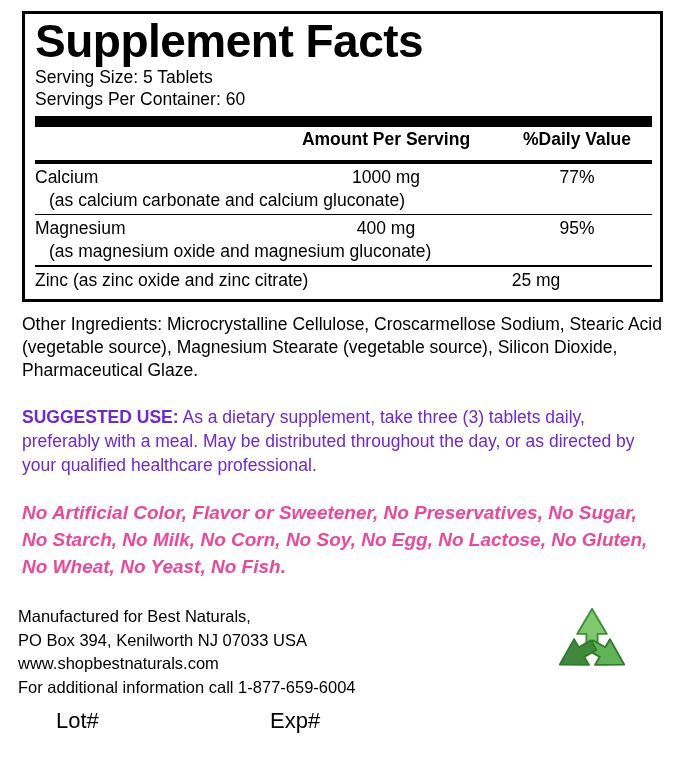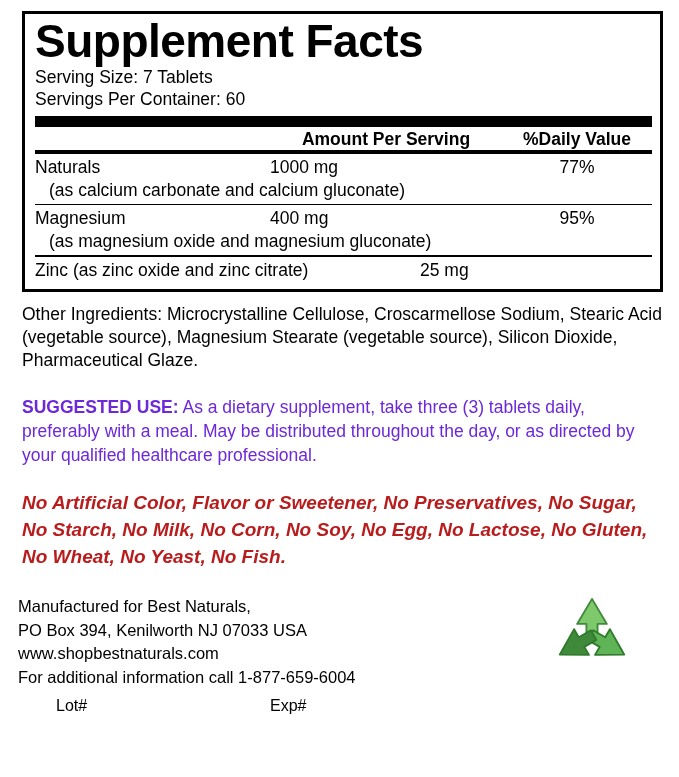--- a/index.html
+++ b/index.html
@@ -55,41 +55,42 @@
     height: 1.5px;
     background: #000;
     margin: 0;
   }
   .hdr-row {
     display: flex;
     justify-content: flex-end;
     align-items: baseline;
     font-size: 17.5px;
     font-weight: bold;
-    padding: 2px 0 0 0;
+    padding: 2px 0 10px 0;
   }
   .hdr-amount {
     width: 232px;
     text-align: center;
   }
   .hdr-dv {
     width: 150px;
     text-align: center;
   }
   .nut-row {
     display: flex;
     align-items: baseline;
     font-size: 17.5px;
     padding: 3px 0 2px 0;
   }
   .nut-name {
     flex: 1 1 auto;
   }
   .nut-amt {
     width: 232px;
+    text-align: center;
     white-space: nowrap;
   }
   .nut-dv {
     width: 150px;
     text-align: center;
     white-space: nowrap;
   }
   .nut-sub {
     font-size: 17.5px;
     padding: 0 0 3px 14px;
@@ -107,21 +108,21 @@
   .suggested {
     color: #6d28d9;
     font-size: 17.5px;
     line-height: 1.37;
     margin: 24px 2px 0 4px;
   }
   .suggested .lead { font-weight: bold; }
 
   
   .claims {
-    color: #b91c1c;
+    color: #ec4899;
     font-size: 19px;
     font-style: italic;
     font-weight: bold;
     line-height: 1.42;
     margin: 22px 2px 0 4px;
   }
 
   
   .footer {
     position: relative;
@@ -129,54 +130,54 @@
     font-size: 16.5px;
     line-height: 1.42;
   }
   .footer .center {
     text-align: left;
     padding-right: 92px;
   }
   .lot-row {
     display: flex;
     margin: 6px 0 0 38px;
-    font-size: 16px;
+    font-size: 22px;
   }
   .lot-row .lot { width: 214px; }
 
   
   .recycle {
     position: absolute;
     right: 24px;
     top: 2px;
     width: 98px;
     height: 78px;
   }
 </style>
 </head>
 <body>
 
 <div class="page">
 
   <div class="panel">
     <div class="sf-title">Supplement Facts</div>
-    <div class="serving-line">Serving Size: 7 Tablets</div>
+    <div class="serving-line">Serving Size: 5 Tablets</div>
     <div class="serving-line">Servings Per Container: 60</div>
 
     <div class="rule-thick"></div>
 
     <div class="hdr-row">
       <div class="hdr-amount">Amount Per Serving</div>
       <div class="hdr-dv">%Daily Value</div>
     </div>
 
     <div class="rule-med"></div>
 
     <div class="nut-row">
-      <div class="nut-name">Naturals</div>
+      <div class="nut-name">Calcium</div>
       <div class="nut-amt">1000 mg</div>
       <div class="nut-dv">77%</div>
     </div>
     <div class="nut-sub">(as calcium carbonate and calcium gluconate)</div>
     <div class="rule-thin"></div>
 
     <div class="nut-row">
       <div class="nut-name">Magnesium</div>
       <div class="nut-amt">400 mg</div>
       <div class="nut-dv">95%</div>

